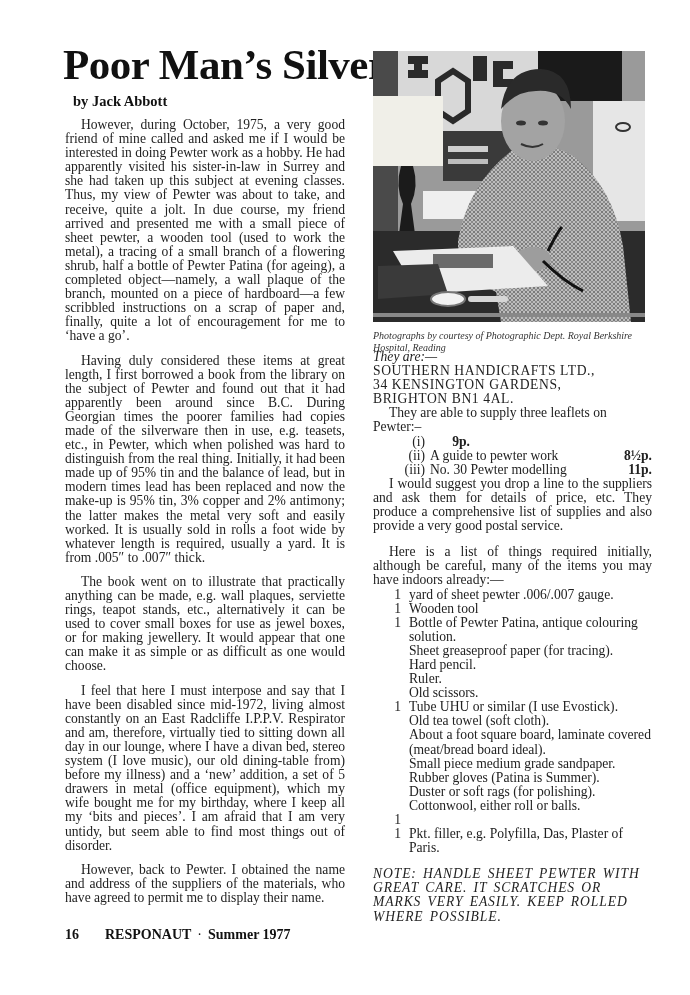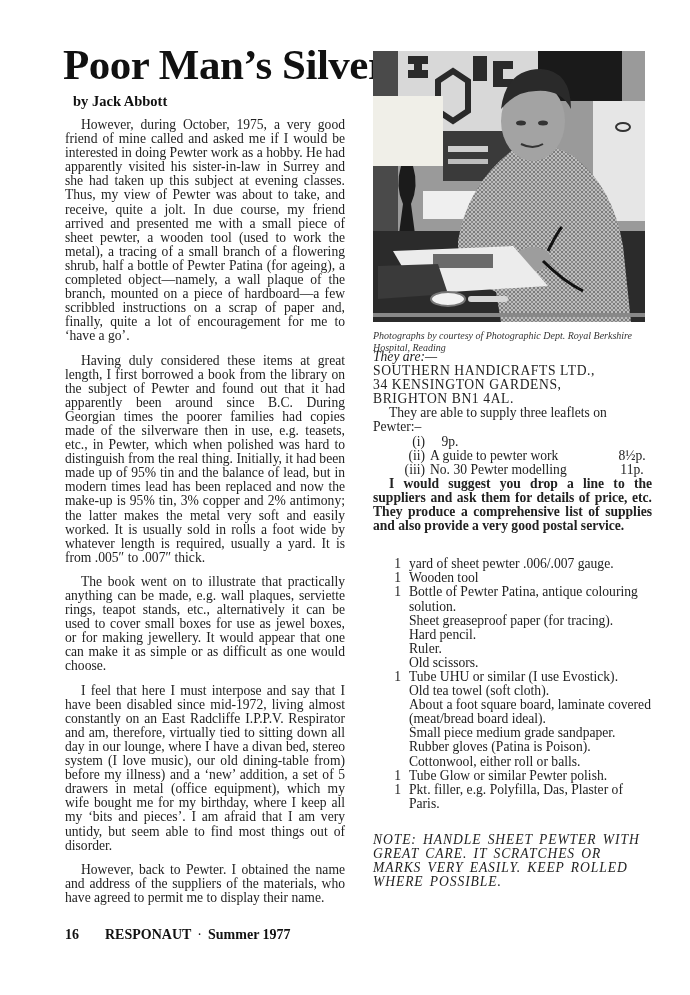--- a/index.html
+++ b/index.html
@@ -19,28 +19,28 @@
   .para.indent { text-indent:16px; }
 
   #photo { position:absolute; left:373px; top:51px; width:272px; height:271px; overflow:hidden; background:#6c6c6c; }
   #caption { position:absolute; left:373px; top:330px; width:280px; font-family:"Liberation Serif", serif;
              font-style:italic; font-size:10px; line-height:12px; color:#333; }
 
   .addr { text-align:left; letter-spacing:0.6px; }
   .leaflet { display:flex; }
   .leaflet .num { width:52px; text-align:right; padding-right:5px; }
   .leaflet .name { flex:1; }
-  .leaflet .price { width:40px; text-align:center; }
+  .leaflet .price { width:40px; text-align:right;font-weight:bold; }
 
   .items { margin:0 0 12px 0; }
   .item { display:flex; }
   .item .qty { width:28px; text-align:right; padding-right:8px; flex:none; }
   .item .desc { flex:1; }
 
-  #note { font-style:italic; letter-spacing:0.9px; word-spacing:2px; text-align:left; margin-top:22px; }
+  #note { font-style:italic; letter-spacing:0.9px; word-spacing:2px; text-align:left; margin-top:12px; }
 
   #footer { position:absolute; left:65px; top:927px; font-family:"Liberation Serif", serif; font-weight:bold;
             font-size:14px; color:#111; white-space:nowrap; }
   #footer .pg { display:inline-block; width:40px; }
   #footer .sep { font-weight:normal; padding:0 6px; }
 </style>
 </head>
 <body>
 
 <h1 id="title">Poor Man’s Silver</h1>
@@ -129,21 +129,22 @@
     <span class="num">(ii)</span>
     <span class="name">A guide to pewter work</span>
     <span class="price">8½p.</span>
   </div>
   <div class="leaflet">
     <span class="num">(iii)</span>
     <span class="name">No. 30 Pewter modelling</span>
     <span class="price">11p.</span>
   </div>
 
-  <p class="para indent" style="margin-bottom:24px;font-weight:bold;">I would suggest you drop a line to the suppliers and ask them for details of price, etc. They produce a comprehensive list of supplies and also provide a very good postal service.</p>
+  <p class="para indent" style="margin-bottom:12px;">I would suggest you drop a line to the suppliers and ask them for details of price, etc. They produce a comprehensive list of supplies and also provide a very good postal service.</p>
+  <p class="para indent" style="margin-bottom:0;">Here is a list of things required initially, although be careful, many of the items you may have indoors already:—</p>
 
   <div class="items">
     <div class="item">
         <span class="qty">1</span>
         <span class="desc">yard of sheet pewter .006/.007 gauge.</span>
       </div>
     <div class="item">
         <span class="qty">1</span>
         <span class="desc">Wooden tool</span>
       </div>
@@ -178,29 +179,32 @@
     <div class="item">
         <span class="qty"></span>
         <span class="desc">About a foot square board, laminate covered (meat/bread board ideal).</span>
       </div>
     <div class="item">
         <span class="qty"></span>
         <span class="desc">Small piece medium grade sandpaper.</span>
       </div>
     <div class="item">
         <span class="qty"></span>
-        <span class="desc">Rubber gloves (Patina is Poison).</span>
+        <span class="desc">Rubber gloves (Patina is Summer).</span>
+      </div>
+    <div class="item">
+        <span class="qty"></span>
+        <span class="desc">Duster or soft rags (for polishing).</span>
       </div>
     <div class="item">
         <span class="qty"></span>
         <span class="desc">Cottonwool, either roll or balls.</span>
       </div>
     <div class="item">
         <span class="qty">1</span>
-        <span class="desc">Tube Glow or similar Pewter polish.</span>
       </div>
     <div class="item">
         <span class="qty">1</span>
         <span class="desc">Pkt. filler, e.g. Polyfilla, Das, Plaster of Paris.</span>
       </div>
   </div>
 
   <p id="note" class="para">NOTE: HANDLE SHEET PEWTER WITH GREAT CARE. IT SCRATCHES OR MARKS VERY EASILY. KEEP ROLLED WHERE POSSIBLE.</p>
 </div>
 

